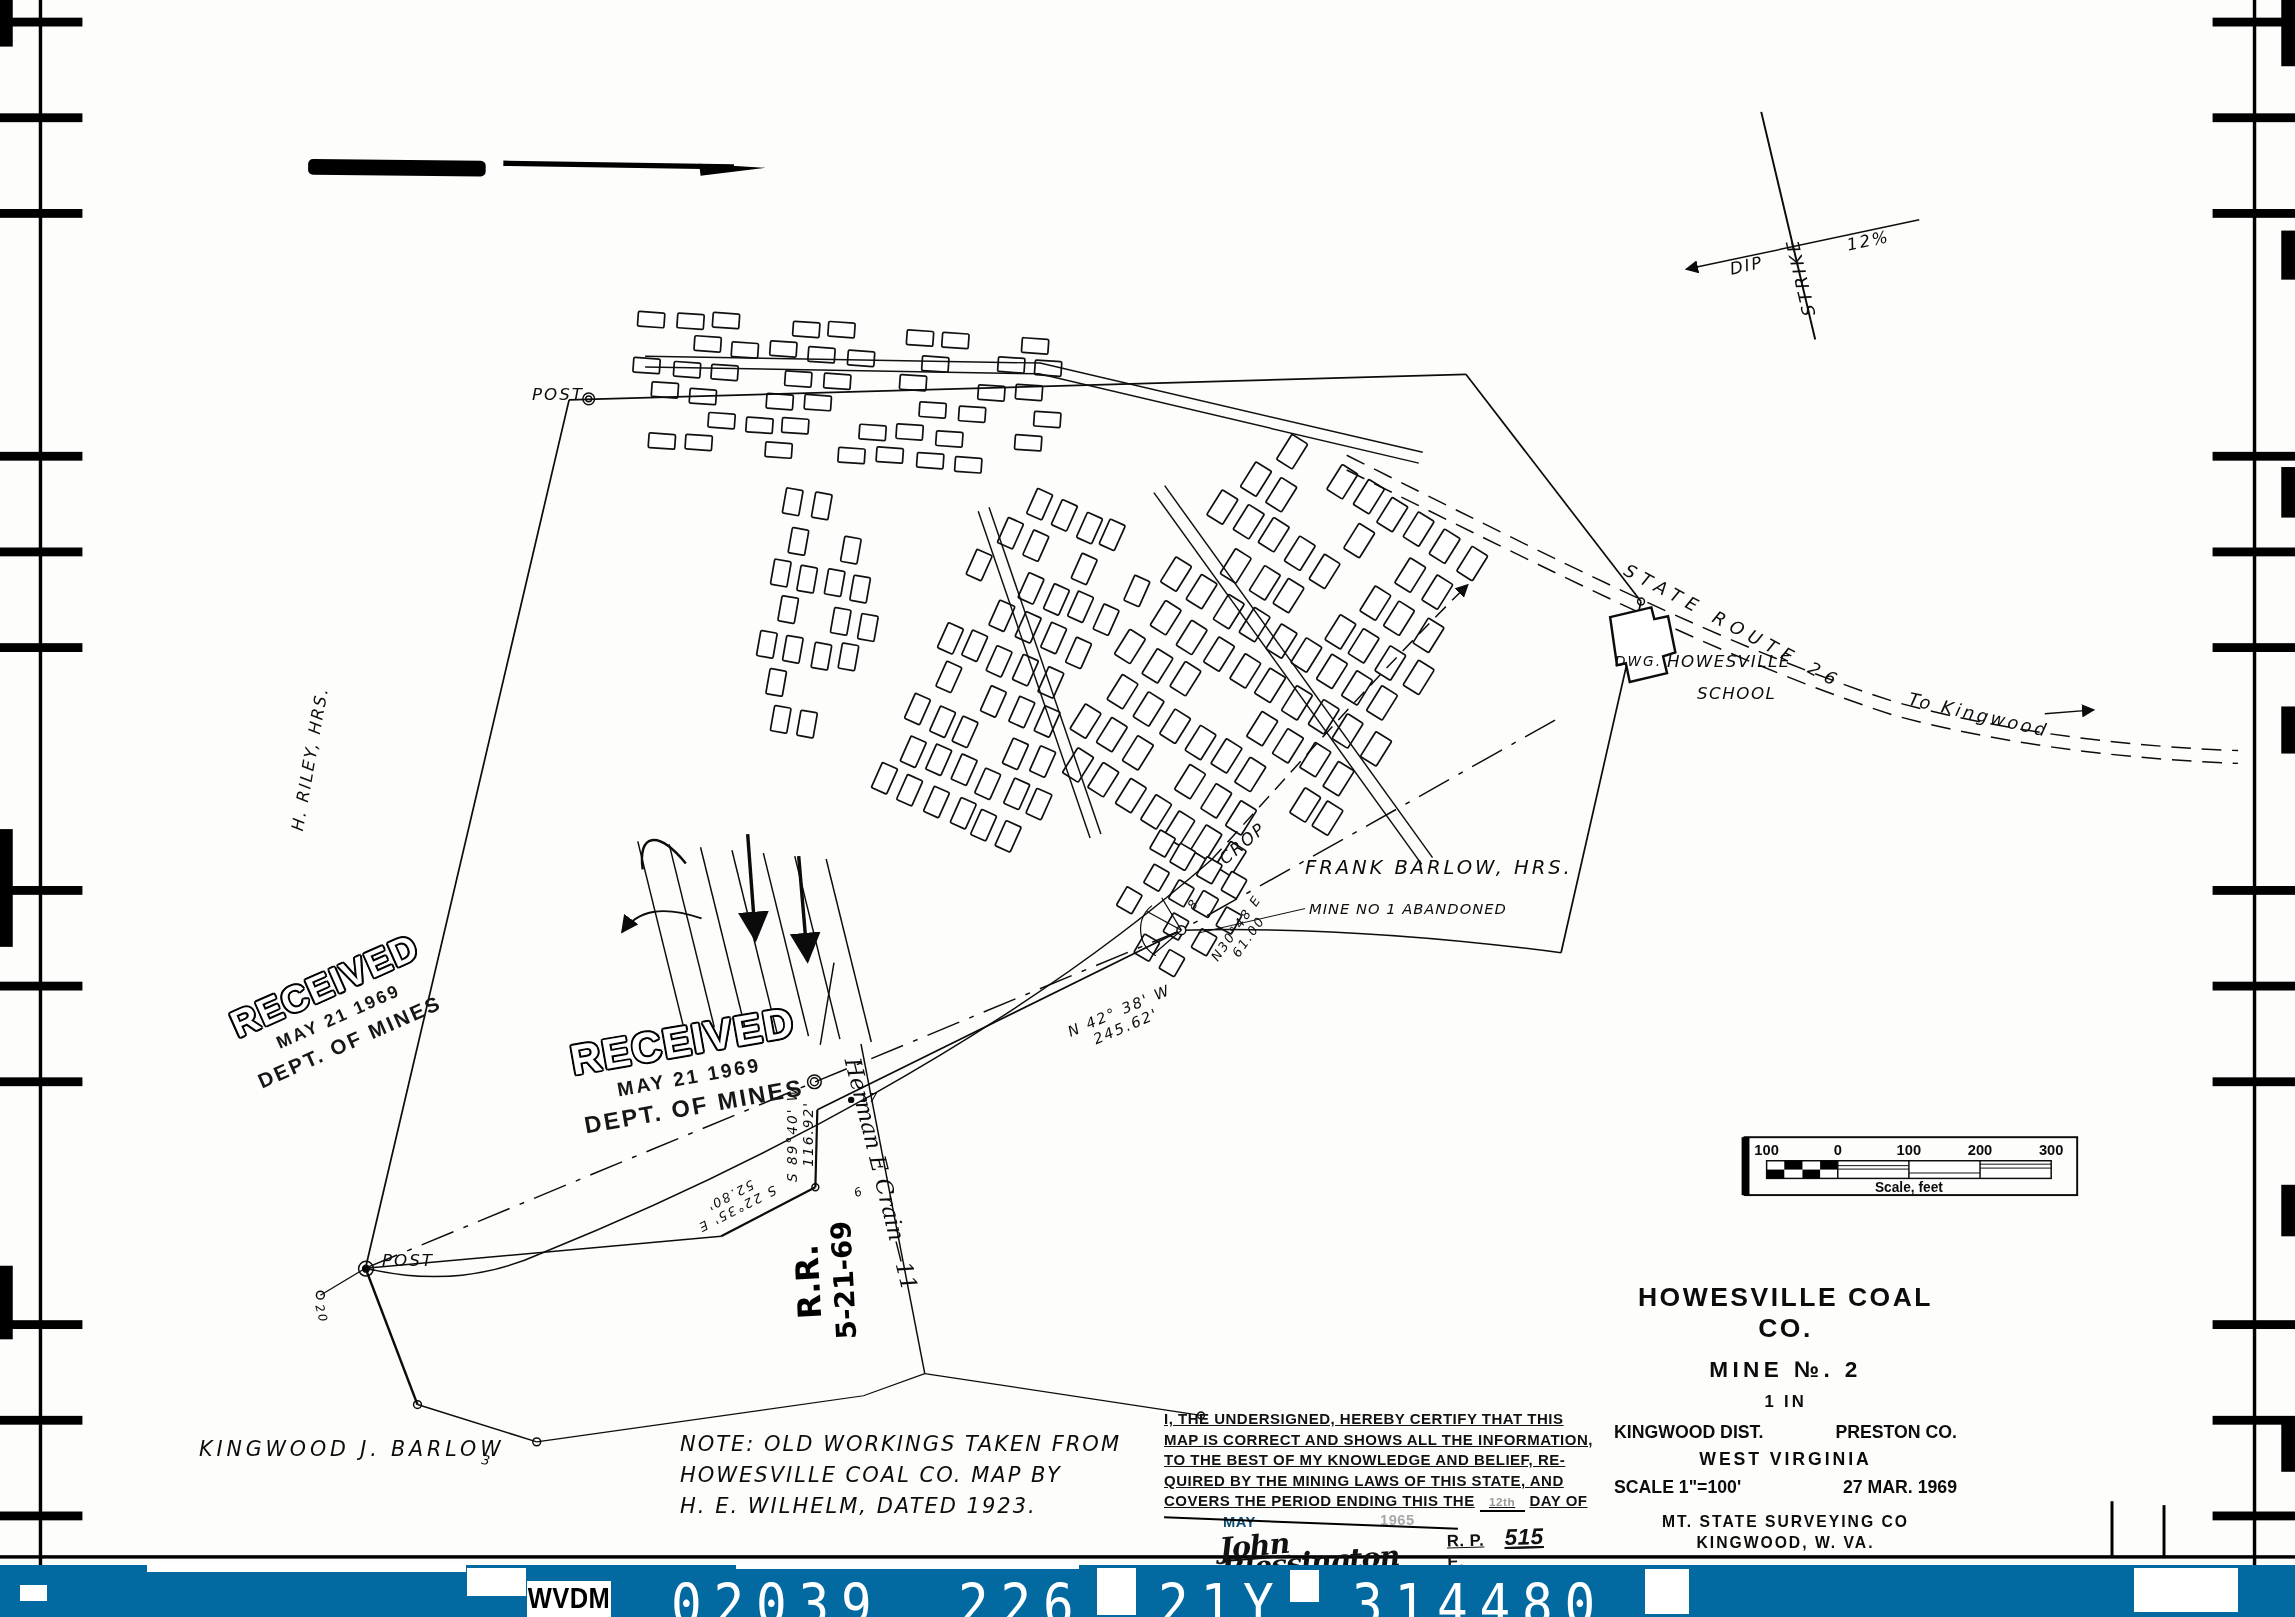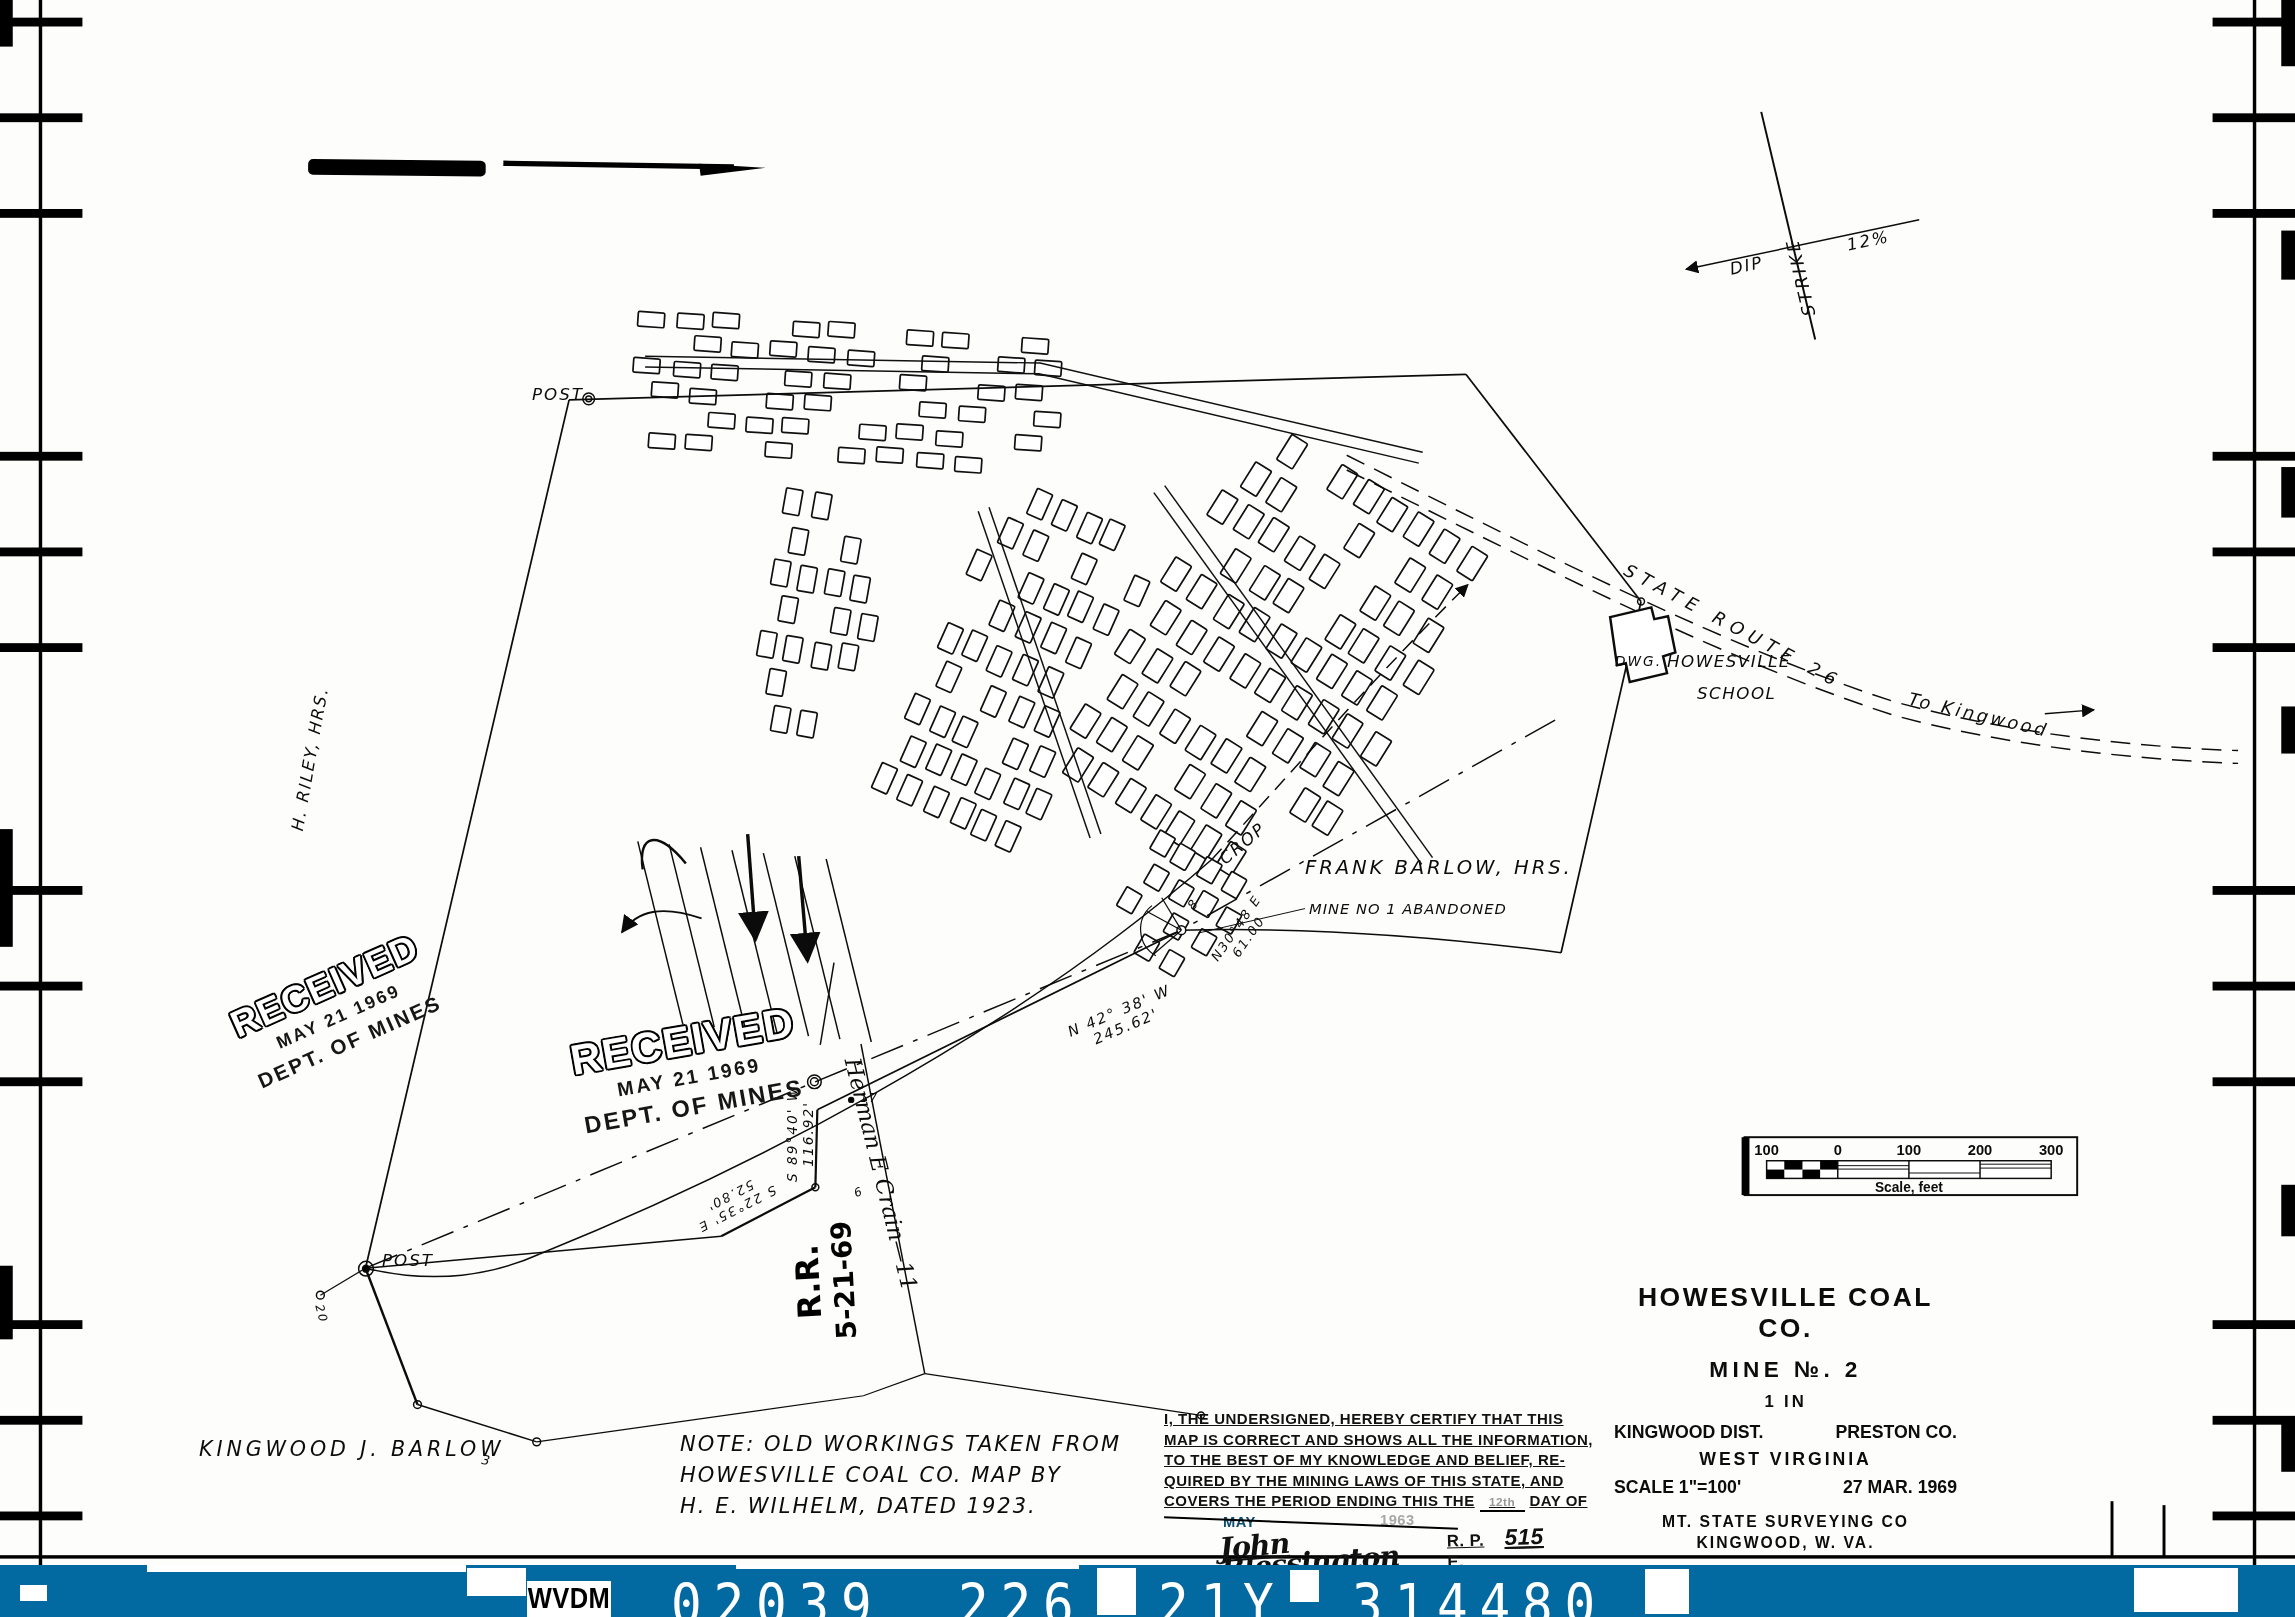--- a/index.html
+++ b/index.html
@@ -504,21 +504,21 @@
   <div>MAP IS CORRECT AND SHOWS ALL THE INFORMATION,</div>
   <div>TO THE BEST OF MY KNOWLEDGE AND BELIEF, RE-</div>
   <div>QUIRED BY THE MINING LAWS OF THIS STATE, AND</div>
   <div class="l5">
     <span>COVERS THE PERIOD ENDING THIS THE</span>
     <span class="dayblank"><span>12th</span></span>
     <span>DAY OF</span>
   </div>
   <div class="faintrow">
     <span class="mo">MAY</span>
-    <span class="yr">1963</span>
+    <span class="yr">1965</span>
     <span class="rule"></span>
   </div>
   <div class="sigrow">
     <span class="sigscript">John Blessington</span>
     <span class="sigcred">R. P. E.</span>
     <span class="siglic">515</span>
   </div>
 </div>
 
 <div class="tblock">

